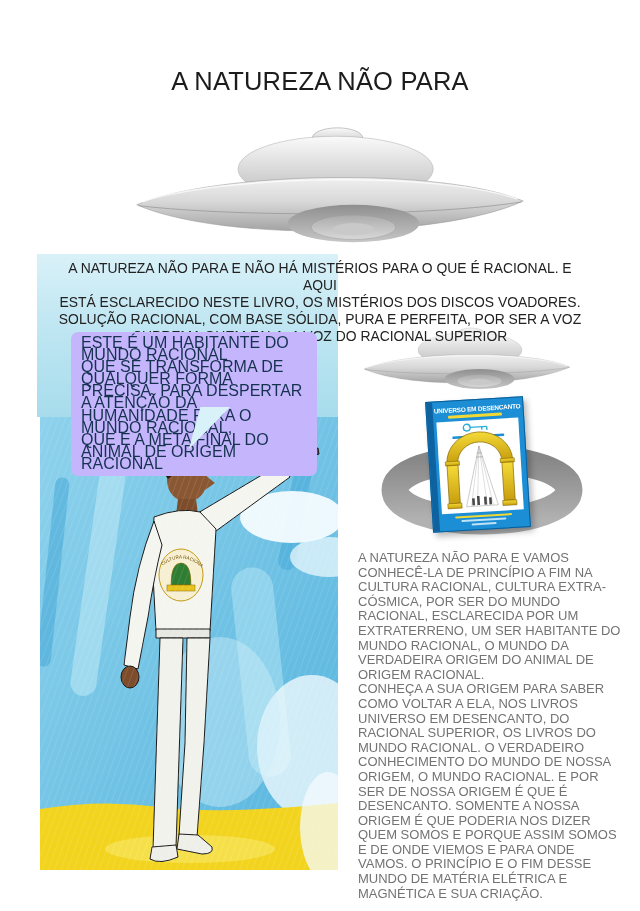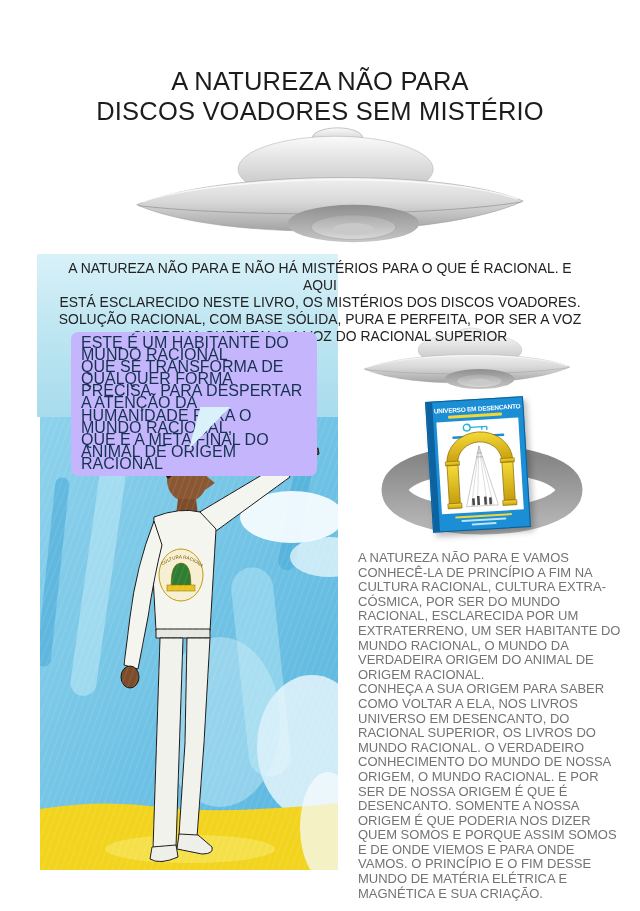--- a/index.html
+++ b/index.html
@@ -86,21 +86,20 @@
         <path d="M6 87 C120 100 320 98 414 83" fill="none" stroke="#8e8e8e" stroke-width="1" opacity=".7"></path>
         <ellipse cx="235" cy="106" rx="70" ry="20" fill="url(#gCup)"></ellipse>
         <ellipse cx="235" cy="110" rx="45" ry="13" fill="url(#gCup2)" stroke="#9a9a9a" stroke-width=".5"></ellipse>
         <ellipse cx="235" cy="112" rx="22" ry="6.5" fill="#c9c9c9"></ellipse>
       </symbol>
     </defs>
   </svg>
 
   <div class="title">
     <div>A NATUREZA NÃO PARA</div>
-    <div>DISCOS VOADORES SEM MISTÉRIO</div>
   </div>
 
   <svg class="ufo-large" viewBox="0 0 420 132">
     <use href="#ufo"></use>
   </svg>
 
   <div class="panel"></div>
 
   <div class="intro">A NATUREZA NÃO PARA E NÃO HÁ MISTÉRIOS PARA O QUE É RACIONAL. E AQUI
 ESTÁ ESCLARECIDO NESTE LIVRO, OS MISTÉRIOS DOS DISCOS VOADORES.

